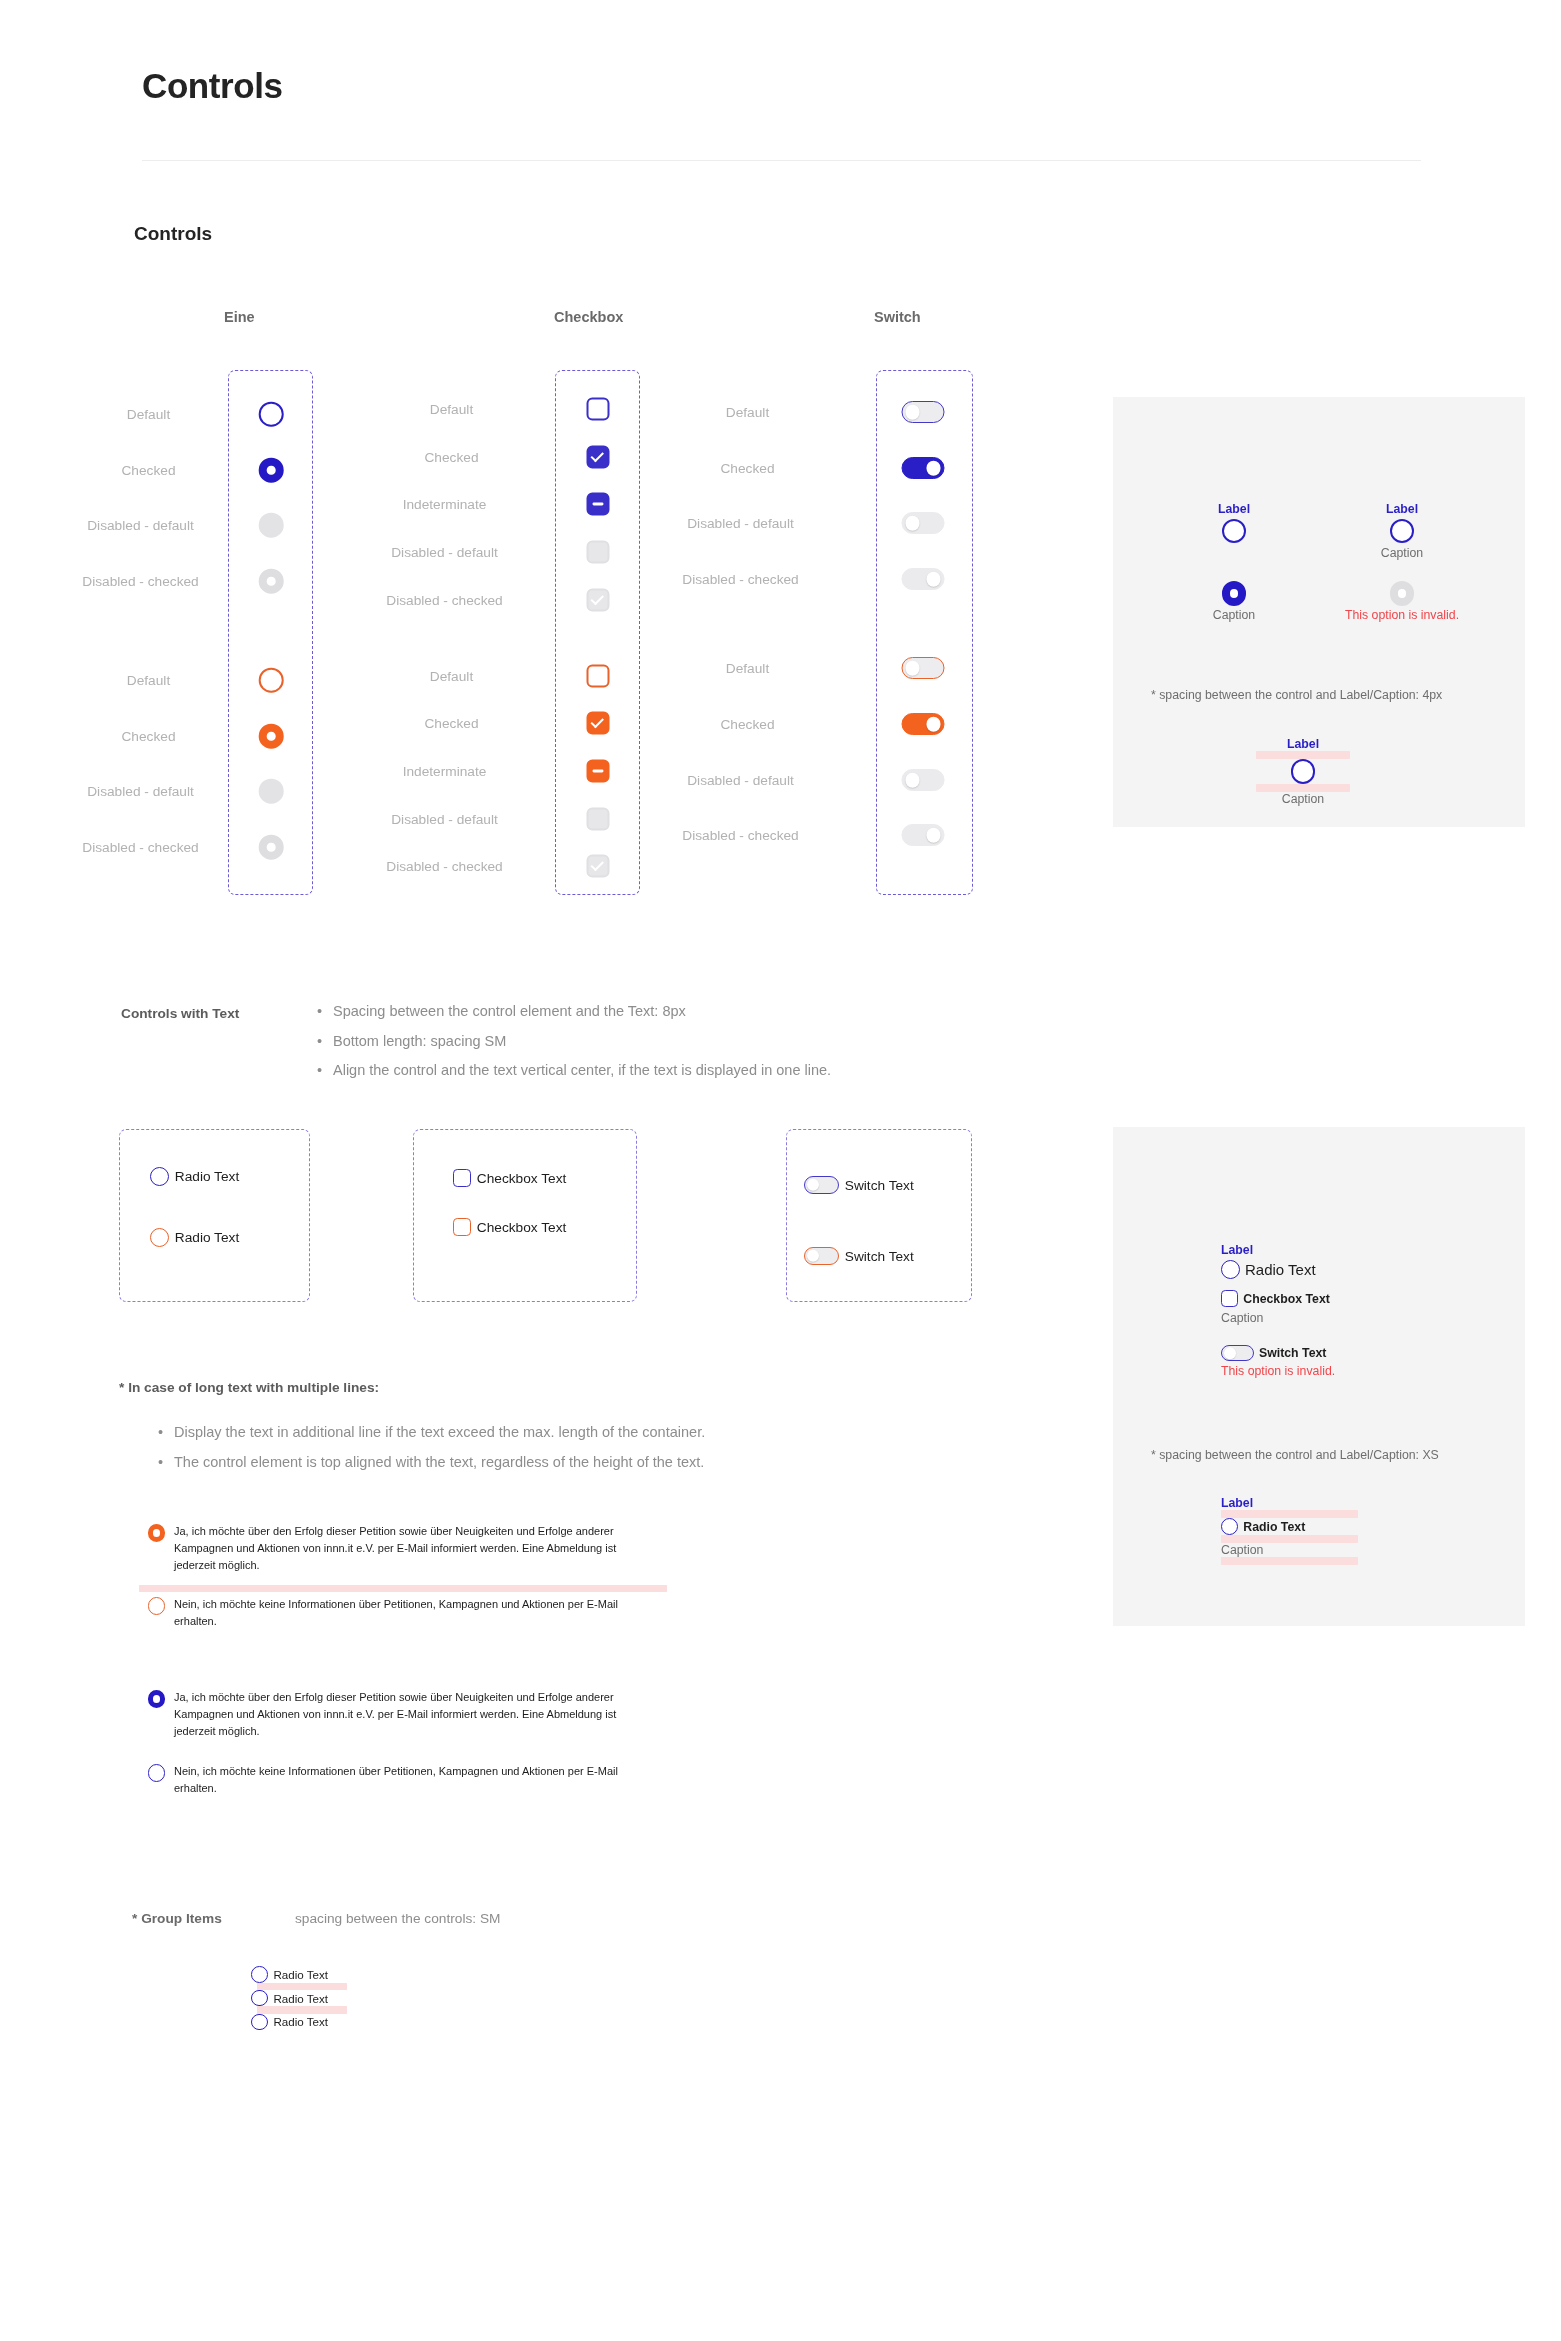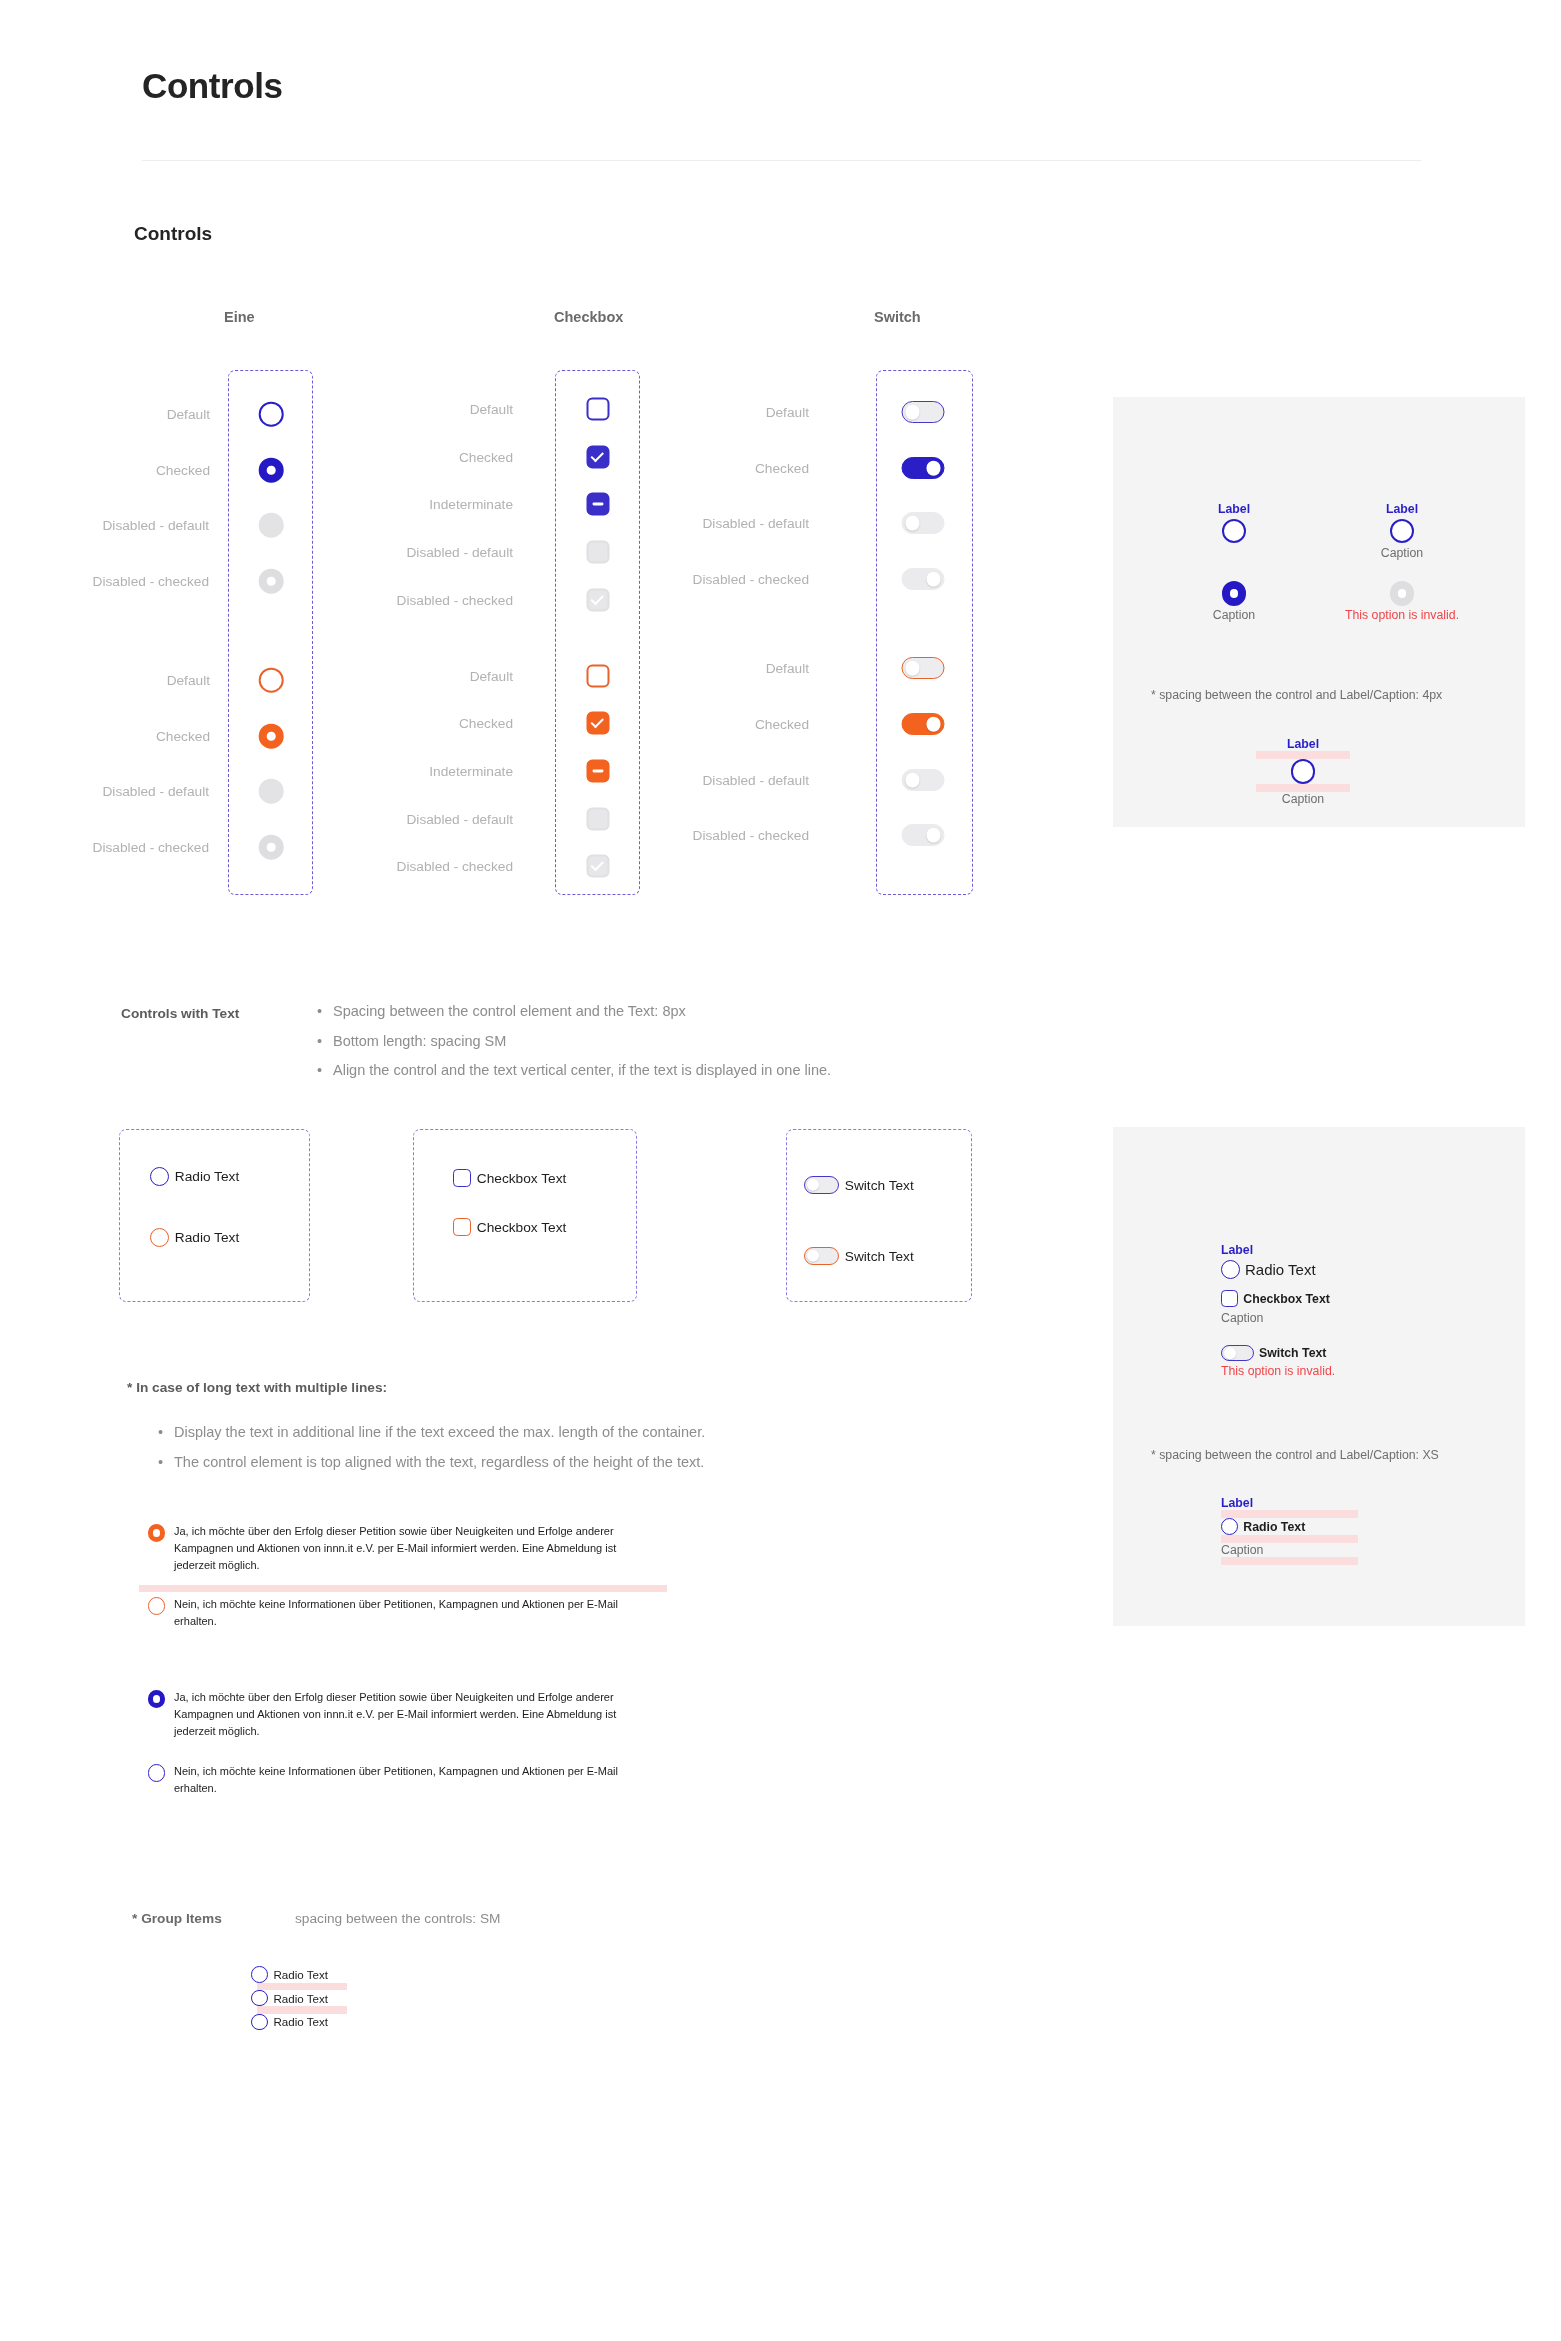--- a/index.html
+++ b/index.html
@@ -39,21 +39,21 @@
   .dash-switch   { left: 876px; top: 370px; width: 97px; height: 525px; }
 
   
   .rlabel {
     position: absolute;
     font-size: 13.7px;
     color: #b2b2b2;
     text-align: right;
     white-space: nowrap;
   }
-  .rlabel.r { transform: translateY(-50%); }
+  .rlabel.r { transform: translateY(-50%); text-align: center; }
 
   
   .ctl { position: absolute; transform: translate(-50%, -50%); }
 
   .radio-dot {
     width: 24.6px; height: 24.6px; border-radius: 50%;
     border: 2.2px solid #2A1FC7; background: #fff;
   }
   .radio-dot.orange { border-color: #E8622A; }
   .radio-dot.checked {
@@ -398,21 +398,21 @@
     <div style="display:flex;align-items:center;gap:5px">
       <div class="radio-dot" style="width:17.3px;height:17.3px;border-width:1.8px;flex:0 0 auto"></div>
       <span style="font-size:12.3px;font-weight:700">Radio Text</span>
     </div>
     <div class="pinkbar"></div>
     <div class="cap-grey">Caption</div>
     <div class="pinkbar"></div>
   </div>
 </div>
 
-<div class="note-head" style="left:127px;top:1380px">* In case of long text with multiple lines:</div>
+<div class="note-head" style="left:119px;top:1380px">* In case of long text with multiple lines:</div>
 <ul class="bullets" style="left:158px;top:1425px;width:903px">
   <li>Display the text in additional line if the text exceed the max. length of the container.</li>
   <li>The control element is top aligned with the text, regardless of the height of the text.</li>
 </ul>
 
 <div style="position:absolute;left:148px;top:1523px;display:flex;gap:8.7px;width:506px">
   <div class="radio-dot checked orange" style="width:17.3px;height:17.3px;border-width:5.8px;flex:0 0 auto;margin-top:1.4px"></div>
   <div class="petition" style="position:static;width:470px">Ja, ich möchte über den Erfolg dieser Petition sowie über Neuigkeiten und Erfolge anderer Kampagnen und Aktionen von innn.it e.V. per E-Mail informiert werden. Eine Abmeldung ist jederzeit möglich.</div>
 </div>
 <div class="pinkbar" style="position:absolute;left:139px;top:1585px;width:528px;height:7.2px"></div>

